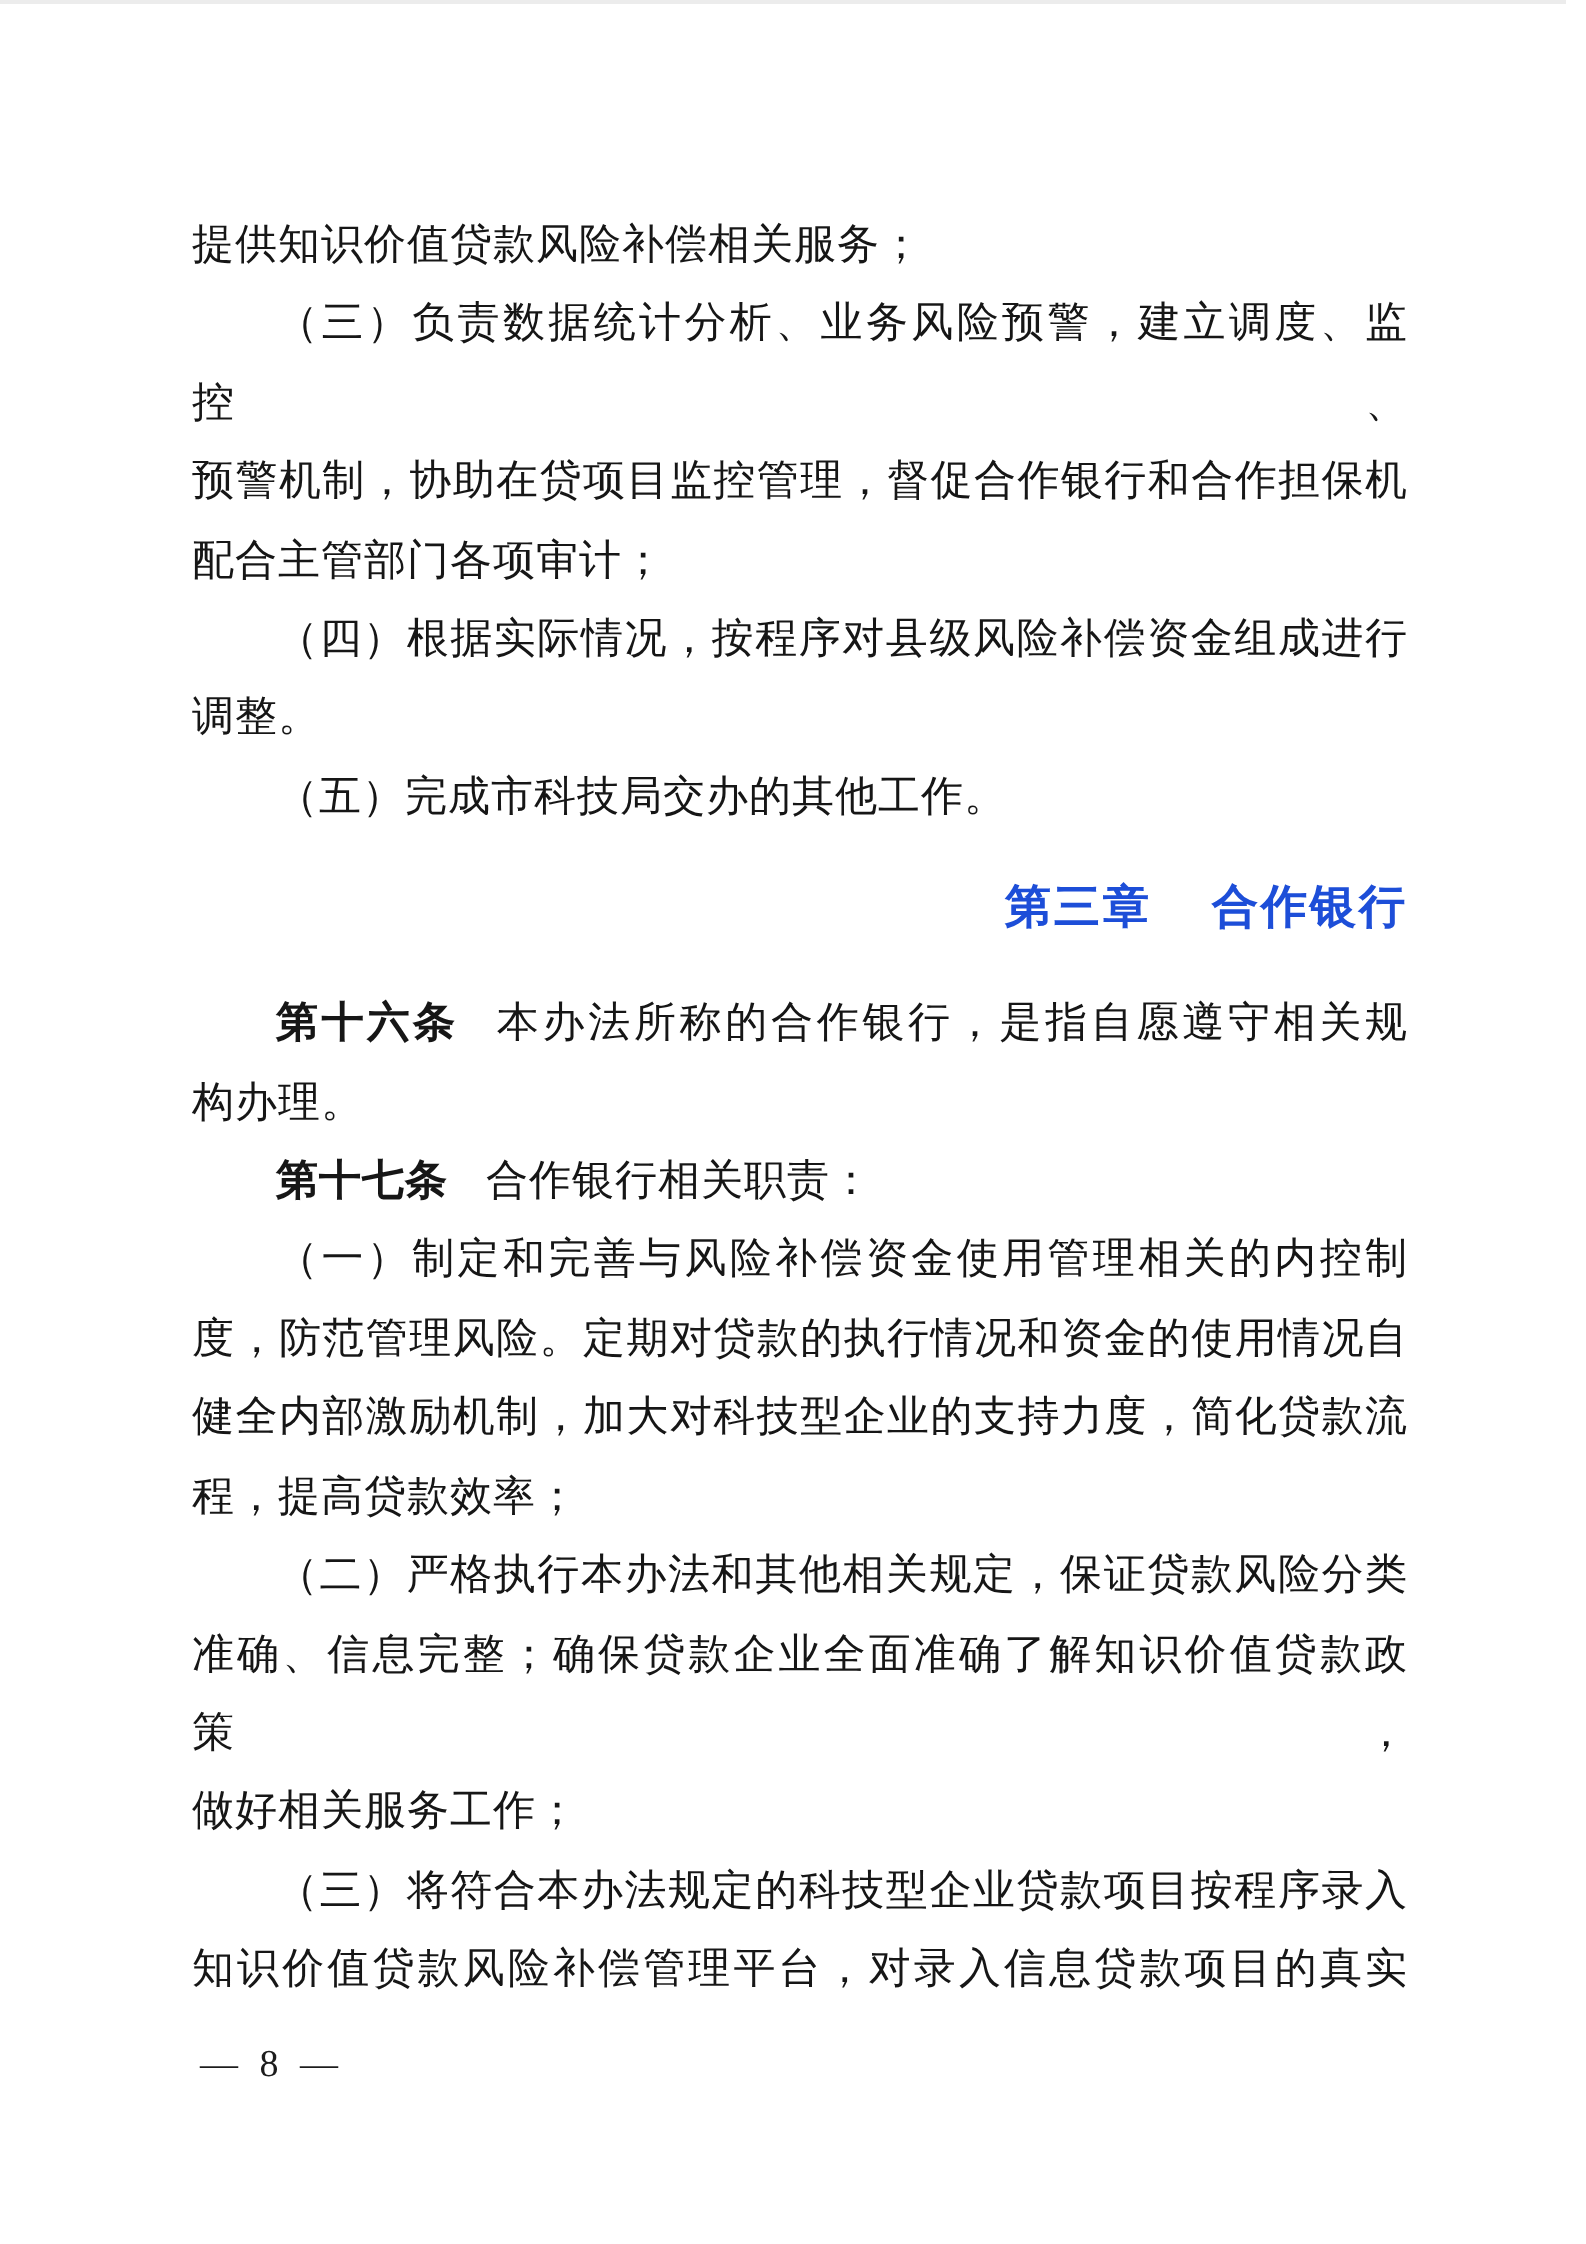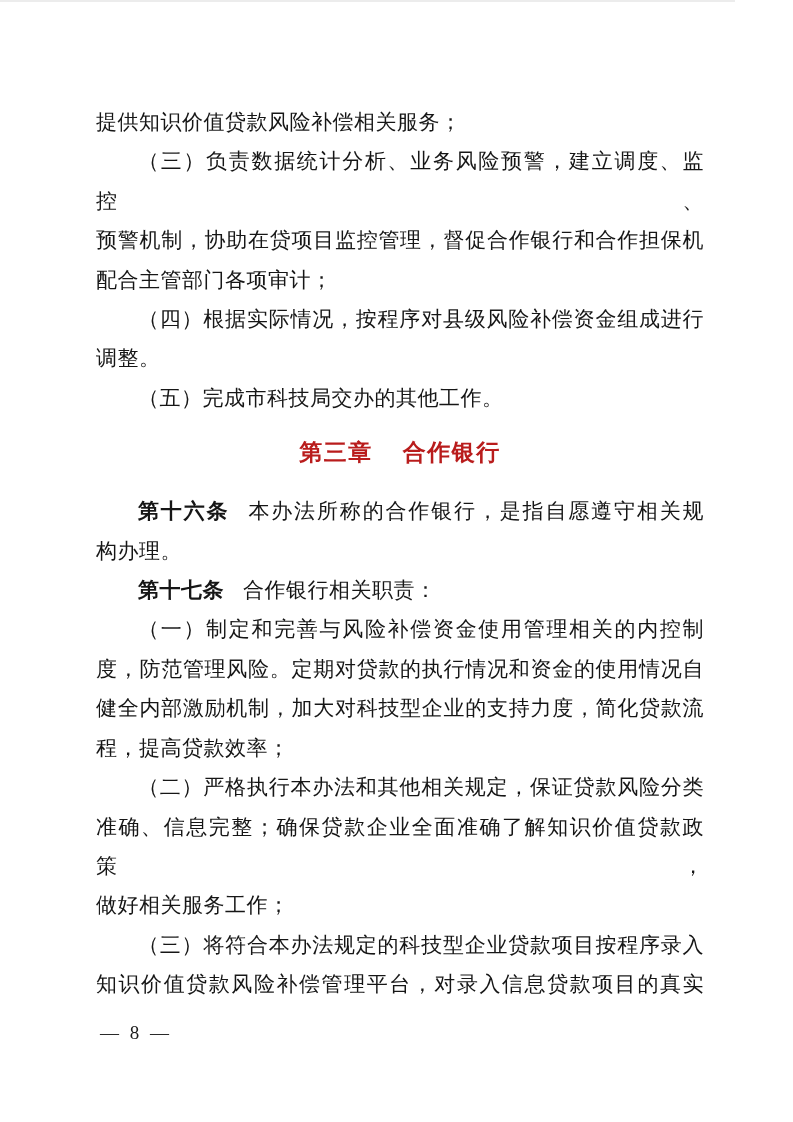--- a/index.html
+++ b/index.html
@@ -7,20 +7,21 @@
     padding: 0;
     background: #ffffff;
   }
   .page {
     position: relative;
     width: 735px;
     height: 1122px;
     background: #ffffff;
     overflow: hidden;
     font-family: "Liberation Serif", "DejaVu Serif", serif;
+    padding-left: 48px;
   }
   .scan-edge {
     position: absolute;
     top: 0; left: 0; right: 0;
     height: 2px;
     background: #ececec;
   }
   .content {
     position: absolute;
     left: 96px;
@@ -44,28 +45,28 @@
   .cont-end, .first-end {
     text-align: left;
     text-align-last: left;
   }
   .lead {
     font-weight: bold;
     margin-right: 19px;
     text-align: right;
   }
   .chapter {
-    text-align: center;
-    font-family: Liberation Serif, serif;
+    text-align: right;
+    font-family: Liberation Sans, sans-serif;
     font-weight: bold;
     font-size: 23px;
     line-height: 42px;
     margin: 14px 0 18px 0;
     letter-spacing: 1.5px;
-    color: #b91c1c;
+    color: #1d4ed8;
   }
   .ch-num {
     margin-right: 30px;
   }
   .footer {
     position: absolute;
     left: 100px;
     top: 1020px;
     font-size: 19px;
     line-height: 26px;

